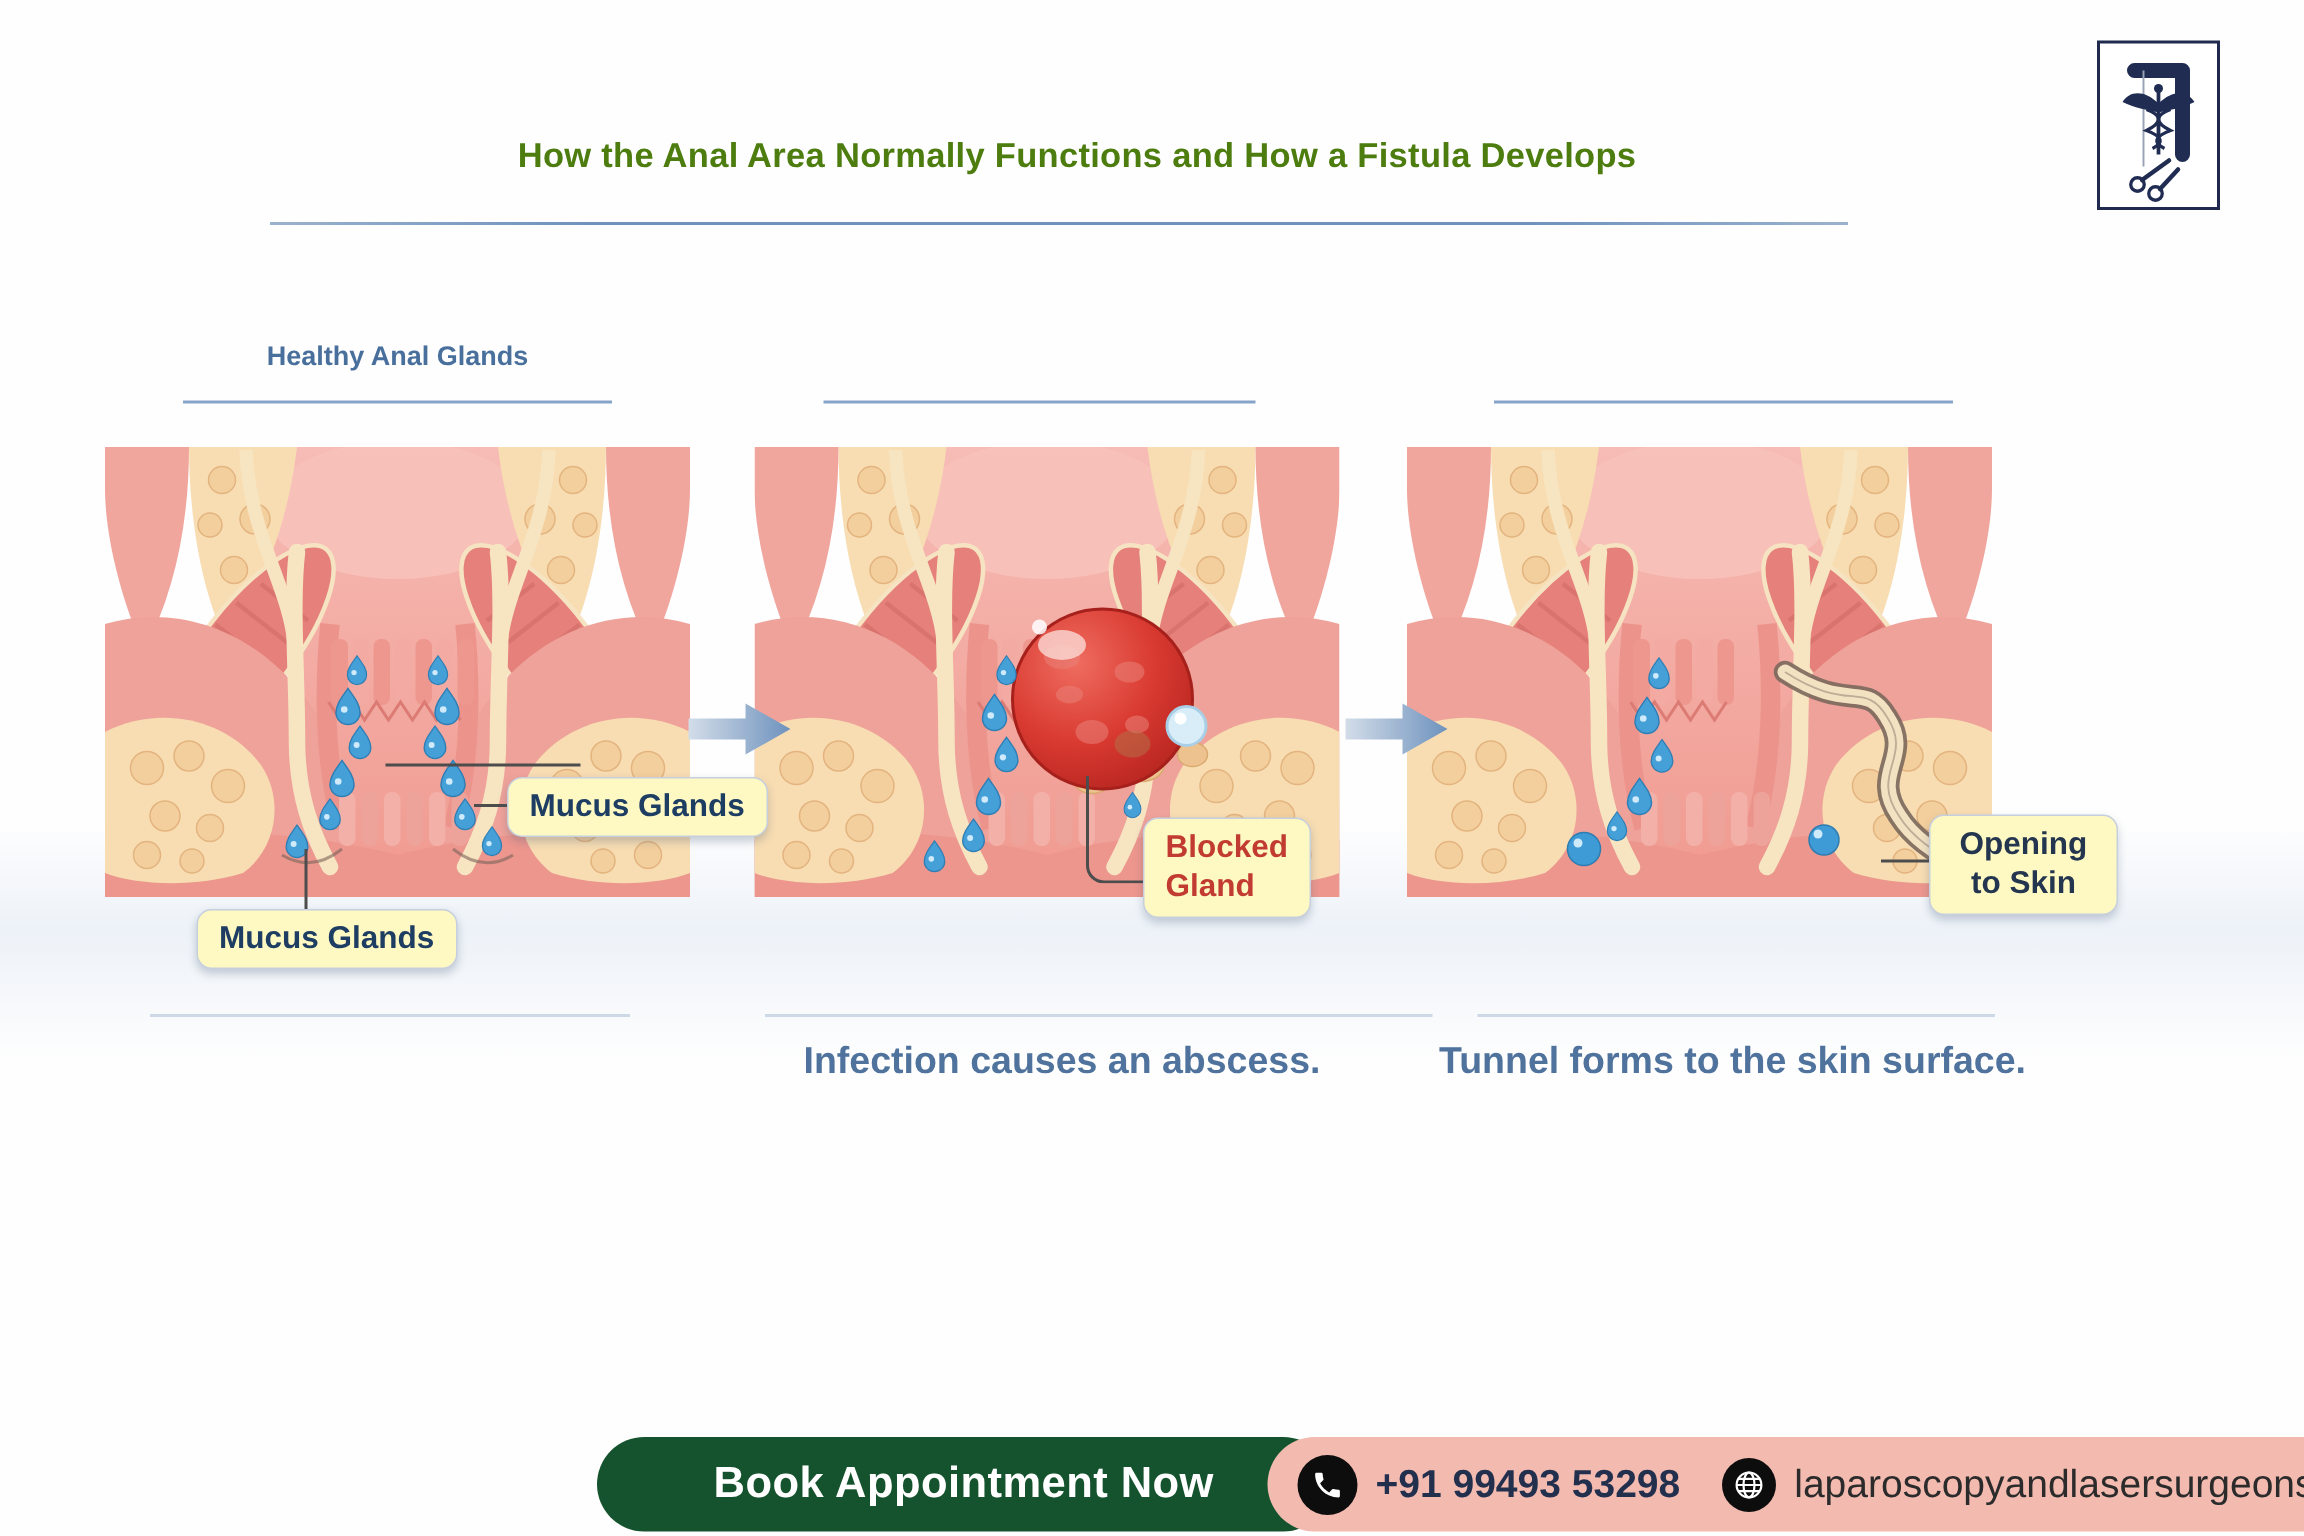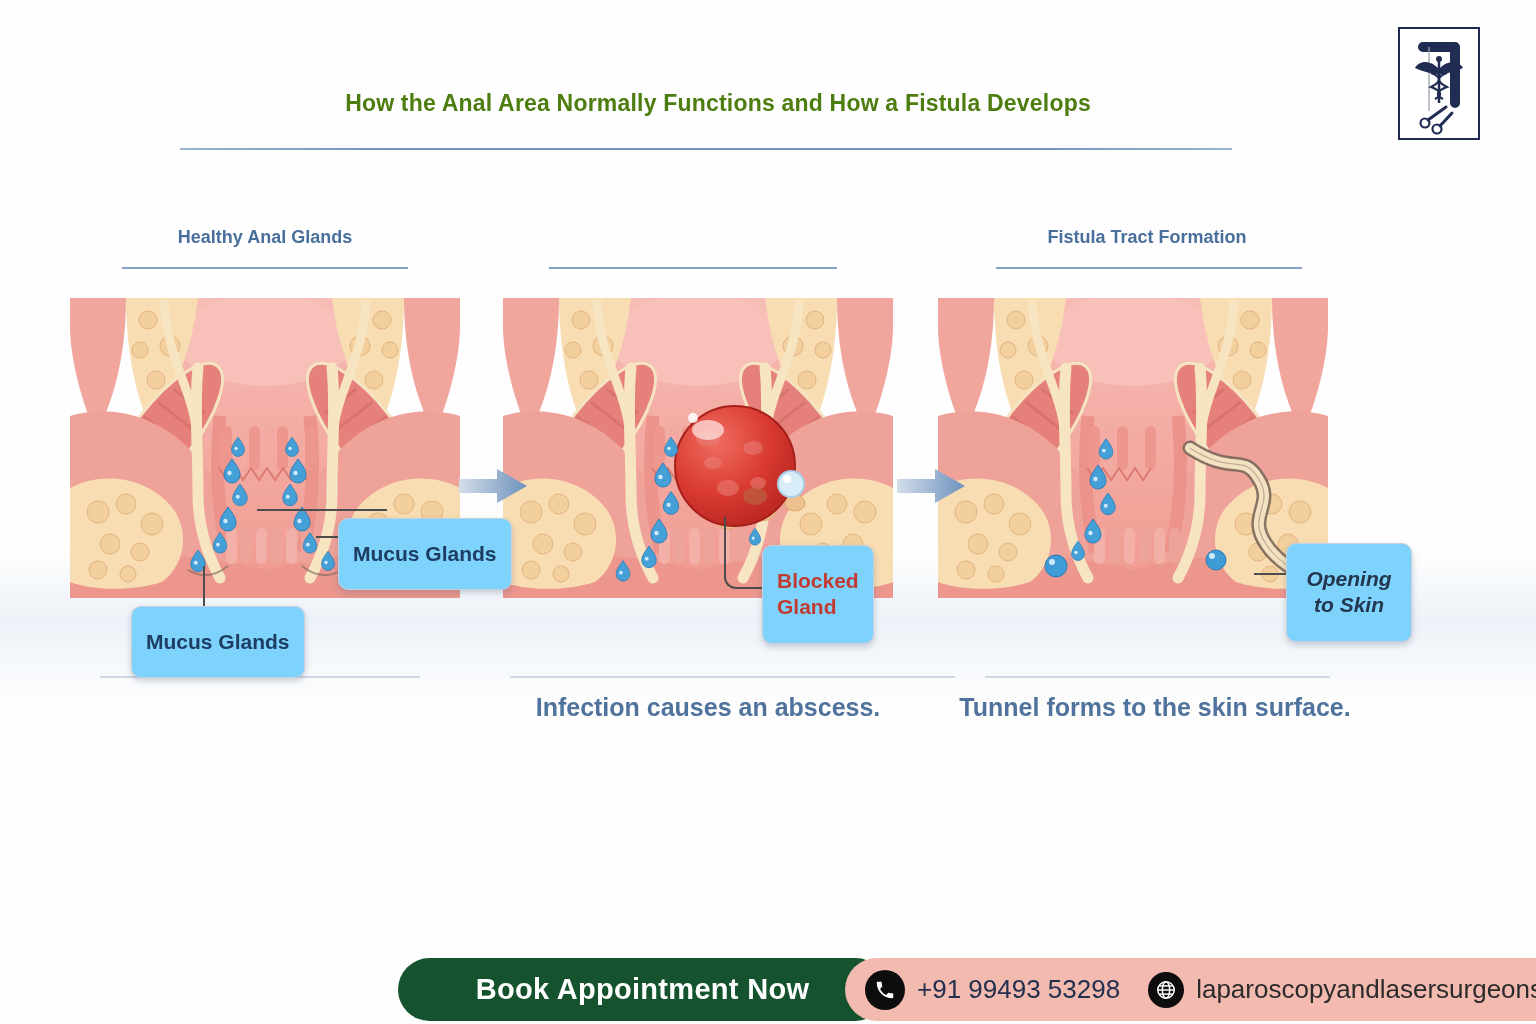--- a/index.html
+++ b/index.html
@@ -21,43 +21,43 @@
   .heading-rule { position:absolute; top:267px; height:2px; background:#86a4c7; }
   .panel-divider { position:absolute; top:676px; height:2px; background:#c5d2e2; opacity:.85; }
   .panel-caption { position:absolute; top:693px; text-align:center; font-size:25px;
                    font-weight:700; color:#4f739c; }
 
   
   .illustration { position:absolute; top:298px; width:390px; height:300px; }
   .flow-arrow { position:absolute; top:466px; width:72px; height:40px; z-index:4; }
 
   
-  .callout { position:absolute; z-index:6; background:#7dd3fc; border:1.5px solid #c6cfdd;
+  .callout { position:absolute; z-index:6; background:#fef9c3; border:1.5px solid #c6cfdd;
              border-radius:10px; box-shadow:0 3px 6px rgba(70,90,120,.28);
-             color:#1e3d63; font-weight:700; font-size:21px; padding:22px 14px;
+             color:#1e3d63; font-weight:700; font-size:21px; padding:6px 14px;
              line-height:1.25; }
   .callout.red { color:#c23b33; }
   .callout.center { text-align:center; }
   .connector { position:absolute; z-index:5; background:#4d4d4d; }
   .connector.elbow { background:none; border-left:2px solid #4d4d4d;
                      border-bottom:2px solid #4d4d4d; border-bottom-left-radius:12px; }
 
   
   .cta-pill { position:absolute; left:398px; top:958px; width:489px; height:63px;
               background:#14532d; border-radius:32px; display:flex; align-items:center;
               justify-content:center; z-index:2; cursor:pointer; }
   .cta-label { color:#ffffff; font-size:29px; font-weight:700; letter-spacing:.3px; }
   .contact-pill { position:absolute; left:845px; top:958px; width:691px; height:63px;
                   background:#f3bab0; border-radius:32px 0 0 32px; display:flex;
                   align-items:center; gap:12px; padding-left:20px; z-index:3; }
   .icon-circle { border-radius:50%; background:#0d0d0d; display:flex; align-items:center;
                  justify-content:center; flex:0 0 auto; }
   .icon-circle.phone { width:40px; height:40px; }
   .icon-circle.globe { width:36px; height:36px; margin-left:16px; }
-  .phone-text { font-size:26px; font-weight:400; color:#22304e; white-space:nowrap; }
+  .phone-text { font-size:26px; font-weight:700; color:#22304e; white-space:nowrap; }
   .site-text { font-size:26px; font-weight:400; color:#2b2b2b; white-space:nowrap; }
 
   .mist-band { position:absolute; left:0; top:548px; width:1536px; height:160px;
                background:linear-gradient(180deg, rgba(226,234,244,0) 0%,
                           rgba(223,232,243,.55) 45%, rgba(226,234,244,0) 100%);
                z-index:0; }
 </style>
 </head>
 <body>
 
@@ -80,21 +80,20 @@
       <path d="M46 42 Q30 48 46 56 Q30 62 42 68" fill="none" stroke="#202c52" stroke-width="2.2"></path>
       <circle cx="24" cy="92" r="4.5" fill="none" stroke="#202c52" stroke-width="2.2"></circle>
       <circle cx="36" cy="98" r="4.5" fill="none" stroke="#202c52" stroke-width="2.2"></circle>
       <path d="M27 89 L45 76 M39 95 L51 82" stroke="#202c52" stroke-width="3" stroke-linecap="round"></path>
     </svg>
   </div>
 
   <div class="panel-heading" style="left:90px;width:350px;">Healthy Anal Glands</div>
   <div class="heading-rule" style="left:122px;width:286px;"></div>
   <div class="heading-rule" style="left:549px;width:288px;"></div>
-  <div class="panel-heading" style="left:962px;width:370px;">Fistula Tract Formation</div>
   <div class="heading-rule" style="left:996px;width:306px;"></div>
 
   <svg class="illustration" style="left:70px;" viewBox="0 0 390 300">
     <defs>
       <filter id="soft1" x="-60%" y="-60%" width="220%" height="220%">
           <feGaussianBlur stdDeviation="11"></feGaussianBlur>
         </filter>
       <linearGradient id="canal1" x1="0" y1="0" x2="0" y2="1">
         <stop offset="0" stop-color="#f6bcb5"></stop>
           <stop offset="1" stop-color="#f0998f"></stop>
@@ -519,21 +518,21 @@
   <div class="callout" style="left:131px;top:606px;">Mucus Glands</div>
 
   <div class="connector" style="left:257px;top:509px;width:130px;height:2px;"></div>
   <div class="connector" style="left:316px;top:536px;width:24px;height:2px;"></div>
   <div class="callout" style="left:338px;top:518px;">Mucus Glands</div>
 
   <div class="connector elbow" style="left:724px;top:517px;width:38px;height:72px;"></div>
   <div class="callout red" style="left:762px;top:545px;width:112px;">Blocked Gland</div>
 
   <div class="connector" style="left:1254px;top:573px;width:34px;height:2px;"></div>
-  <div class="callout center" style="left:1286px;top:543px;width:126px;color:#24364f;font-style:italic;">Opening to Skin</div>
+  <div class="callout center" style="left:1286px;top:543px;width:126px;color:#24364f;">Opening to Skin</div>
 
   <div class="panel-divider" style="left:100px;width:320px;"></div>
   <div class="panel-divider" style="left:510px;width:445px;"></div>
   <div class="panel-divider" style="left:985px;width:345px;"></div>
 
   <div class="panel-caption" style="left:508px;width:400px;">Infection causes an abscess.</div>
   <div class="panel-caption" style="left:930px;width:450px;">Tunnel forms to the skin surface.</div>
 
   <div class="cta-pill">
     <span class="cta-label">Book Appointment Now</span>

